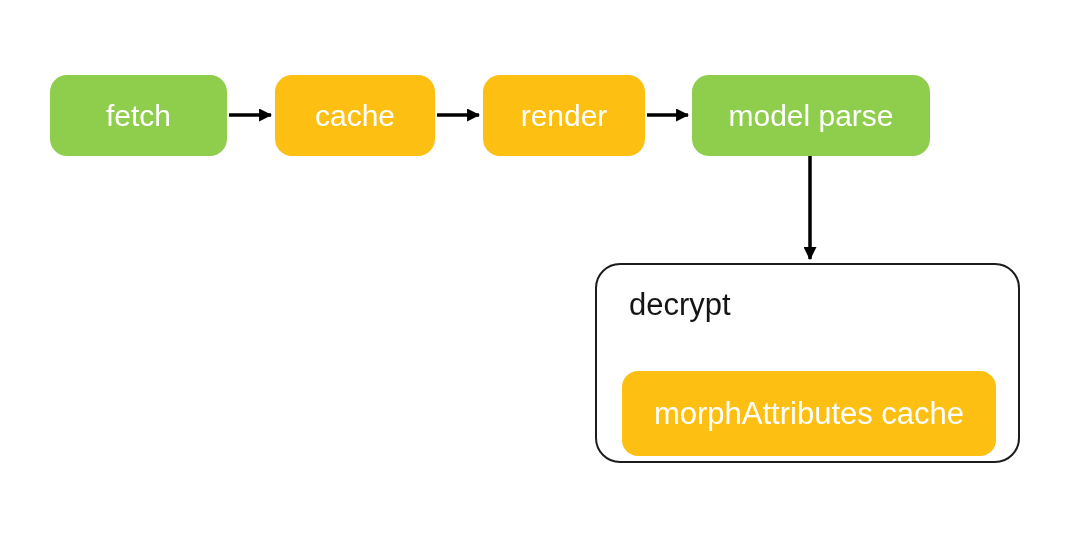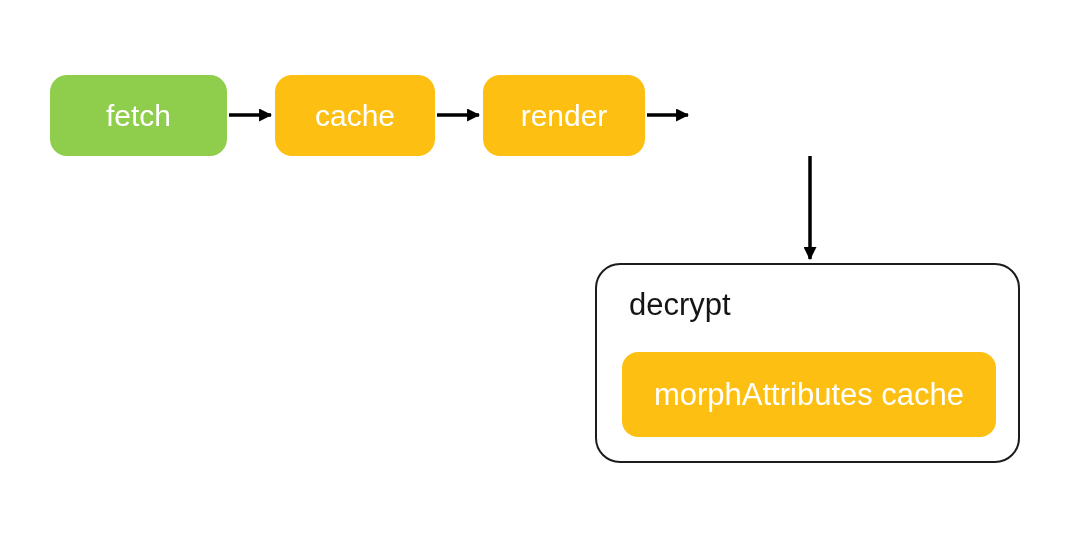--- a/index.html
+++ b/index.html
@@ -63,33 +63,36 @@
   </div>
 
   <div class="node orange" id="node-unzip">
     <span>cache</span>
   </div>
 
   <div class="node orange" id="node-decrypt">
     <span>render</span>
   </div>
 
+  <div class="node green" id="node-model-parse">
+    <span>model parse</span>
+  </div>
 
   <svg class="arrows" viewBox="0 0 1080 540" xmlns="http://www.w3.org/2000/svg">
     <defs>
       <marker id="arrowhead" viewBox="0 0 12 12" refX="11" refY="6" markerWidth="13" markerHeight="13" markerUnits="userSpaceOnUse" orient="auto">
         <path d="M0,0 L12,6 L0,12 Z"></path>
       </marker>
     </defs>
     <line x1="229" y1="115" x2="271" y2="115" marker-end="url(#arrowhead)"></line>
     <line x1="437" y1="115" x2="479" y2="115" marker-end="url(#arrowhead)"></line>
     <line x1="647" y1="115" x2="688" y2="115" marker-end="url(#arrowhead)"></line>
     <line x1="810" y1="156" x2="810" y2="259" marker-end="url(#arrowhead)"></line>
   </svg>
 
   <div class="container-box">
     <div class="container-label">decrypt</div>
-    <div class="container-child orange node" style="position:absolute;">
+    <div class="container-child orange node" style="position:absolute;margin-top:19px;">
       <span>morphAttributes cache</span>
     </div>
   </div>
 
 </div>
 
 </body></html>

